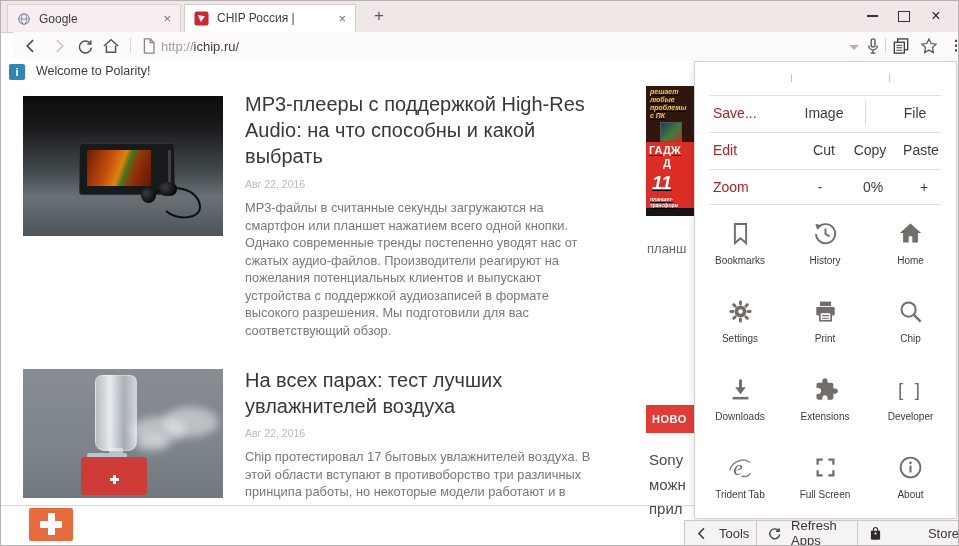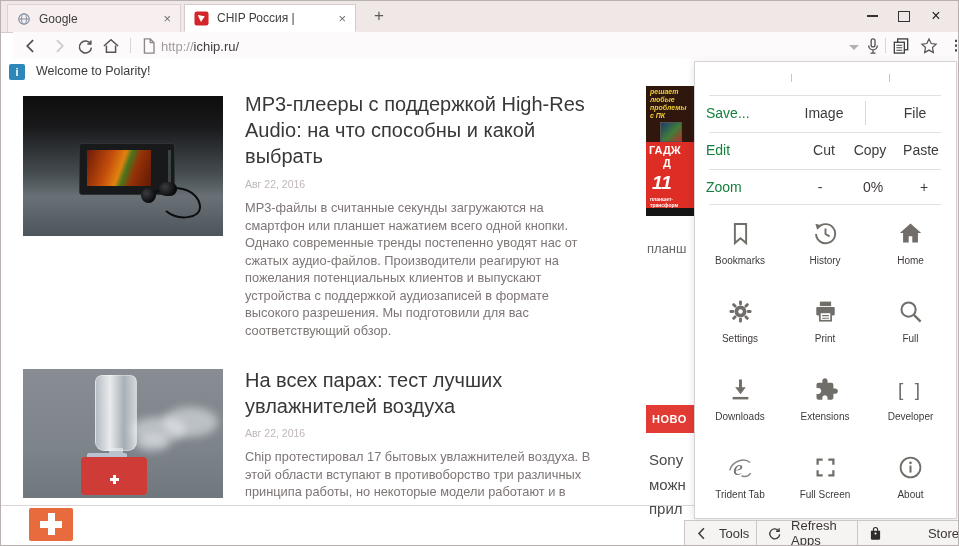--- a/index.html
+++ b/index.html
@@ -51,41 +51,41 @@
   .bneck{position:absolute;left:86px;top:79px;width:14px;height:12px;background:rgba(230,238,244,.6);}
   .hbox{position:absolute;left:58px;top:88px;width:66px;height:38px;background:#cf3b36;border-radius:4px;}
   .hbox .cross{position:absolute;left:29px;top:18px;width:9px;height:9px;
     background:linear-gradient(#fff,#fff) center/9px 3px no-repeat,linear-gradient(#fff,#fff) center/3px 9px no-repeat;}
   .htop{position:absolute;left:64px;top:84px;width:40px;height:10px;background:#b9c4d0;border-radius:2px;}
   .mist{position:absolute;border-radius:50%;background:rgba(237,241,244,.55);filter:blur(4px);}
   .a-title{position:absolute;left:244px;font-size:20px;line-height:26px;color:#383838;}
   .a-date{position:absolute;left:244px;font-size:10.5px;color:#bfb7b7;}
   .a-body{position:absolute;left:244px;font-size:12.8px;line-height:17.5px;color:#7e7575;}
   
-  .cover{position:absolute;left:645px;top:1px;width:60px;height:130px;overflow:hidden;font-weight:bold;}
+  .cover{position:absolute;left:645px;top:1px;width:60px;height:130px;overflow:hidden;font-weight:bold;text-decoration:underline;}
   .covA{height:56px;background:#2f170e;color:#f2cf35;font-size:7px;line-height:8px;font-style:italic;padding:2px 0 0 4px;box-sizing:border-box;}
   .covA .mini{width:20px;height:18px;margin:2px 0 0 10px;background:linear-gradient(135deg,#223a6b,#3f7d3a 55%,#b2342a);border:1px solid #555;}
   .covB{height:30px;background:#dd2d24;color:#fff;font-size:11px;line-height:13px;padding:2px 0 0 3px;box-sizing:border-box;}
   .covB .d2{padding-left:14px;}
   .covC{height:24px;background:#dd2d24;color:#fff;font-style:italic;font-size:19px;line-height:22px;padding-left:6px;box-sizing:border-box;}
   .covD{height:12px;background:#dd2d24;color:#fff;font-size:5px;line-height:6px;padding-left:4px;box-sizing:border-box;}
   .covE{height:8px;background:#151515;}
   .caption{position:absolute;left:646px;top:156px;font-size:13px;color:#666;white-space:nowrap;width:48px;overflow:hidden;}
   .badge{position:absolute;left:645px;top:320px;width:48px;height:28px;background:#e23b34;color:#fff;
     font-size:11px;font-weight:bold;line-height:28px;padding-left:6px;letter-spacing:.5px;box-sizing:border-box;white-space:nowrap;overflow:hidden;}
   .snip{position:absolute;left:648px;font-size:15px;color:#4a4a4a;width:46px;white-space:nowrap;overflow:hidden;}
   .pluswidget{position:absolute;left:28px;top:423px;width:44px;height:33px;background:#e76b3c;border-radius:2px;}
   .pluswidget:before{content:"";position:absolute;left:11px;top:13px;width:22px;height:7px;background:#fff;}
   .pluswidget:after{content:"";position:absolute;left:18.5px;top:5px;width:7px;height:22px;background:#fff;}
   
   .menu{position:absolute;left:693px;top:60px;width:263px;height:458px;background:#fff;border:1px solid #d7d2d2;
     box-shadow:0 2px 8px rgba(0,0,0,.12);z-index:10;box-sizing:border-box;}
   .tick{position:absolute;top:12px;width:1px;height:8px;background:#c9c4c4;}
   .mrule{position:absolute;left:14px;width:232px;height:1px;background:#e4dfdf;}
-  .mlabel{position:absolute;left:11px;font-size:14px;color:#15803d;}
+  .mlabel{position:absolute;left:18px;font-size:14px;color:#b91c1c;}
   .maction{position:absolute;width:64px;text-align:center;font-size:14px;color:#3e3a3a;}
   .mdiv{position:absolute;width:1px;height:24px;background:#ddd7d7;}
   .mgrid{position:absolute;left:0;top:142px;width:261px;display:grid;grid-template-columns:90px 80px 91px;
     grid-auto-rows:78px;padding-top:16px;}
   .mcell{display:flex;flex-direction:column;align-items:center;justify-content:flex-start;gap:8px;}
   .mcell .gi{width:27px;height:27px;}
   .mcell .glabel{font-size:10px;color:#3e3a3a;white-space:nowrap;}
   .brackets{font-size:19px;color:#716d69;letter-spacing:3px;line-height:27px;height:27px;}
   
   .mfooter{position:absolute;left:683px;top:519px;width:276px;height:26px;background:#f6f3f3;
@@ -315,21 +315,21 @@
           <rect x="7" y="12.8" width="10" height="7.4" fill="#fff" stroke="#716d69" stroke-width="1.5"></rect>
           <path d="M9 15.6 h6 M9 18 h6" stroke="#716d69" stroke-width="1.1"></path>
         </svg>
         <span class="glabel">Print</span>
       </div>
       <div class="mcell">
         <svg class="gi" viewBox="0 0 24 24">
           <circle cx="10.3" cy="10.3" r="6.3" fill="none" stroke="#716d69" stroke-width="1.8"></circle>
           <path d="M15 15 L21 21" stroke="#716d69" stroke-width="2"></path>
         </svg>
-        <span class="glabel">Full</span>
+        <span class="glabel">Chip</span>
       </div>
       <div class="mcell">
         <svg class="gi" viewBox="0 0 24 24">
           <path d="M10.7 3 h2.6 v7 h3.4 L12 16.2 7.3 10 h3.4 z" fill="#716d69"></path>
           <rect x="5" y="18.6" width="14" height="2.2" fill="#716d69"></rect>
         </svg>
         <span class="glabel">Downloads</span>
       </div>
       <div class="mcell">
         <svg class="gi" viewBox="0 0 24 24">

